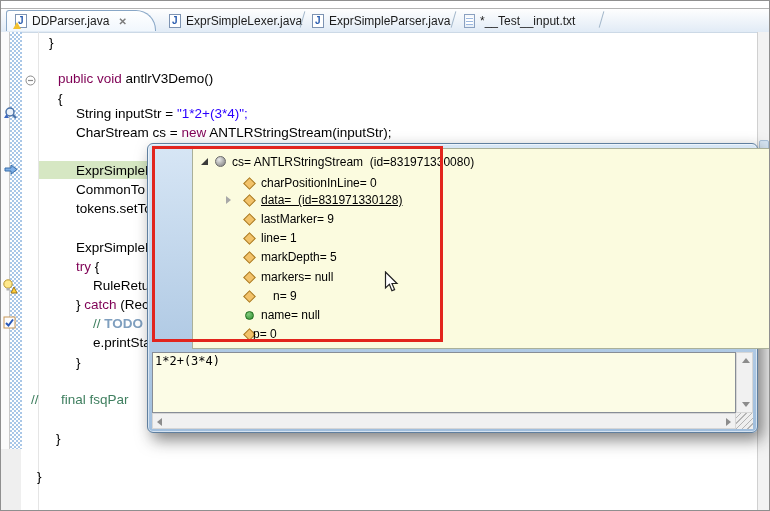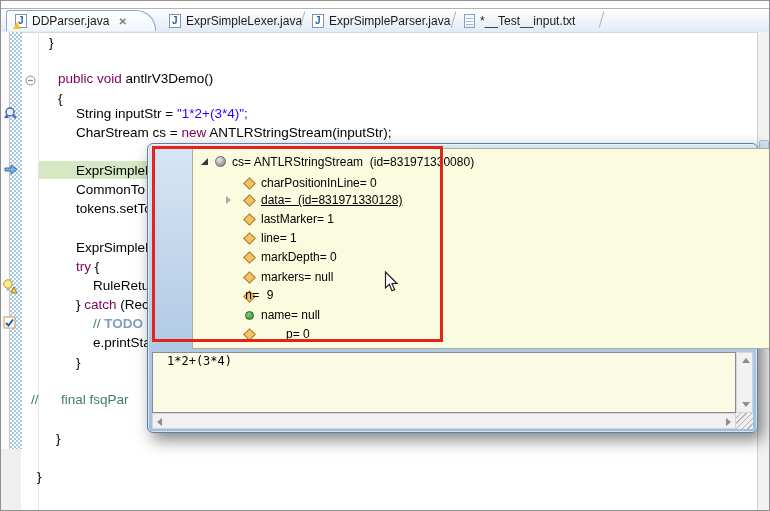--- a/index.html
+++ b/index.html
@@ -78,21 +78,21 @@
       border:1px solid #a87c28;transform:rotate(45deg);box-sizing:content-box;}
   .public-field-icon{position:absolute;width:9px;height:9px;border-radius:50%;
       background:radial-gradient(circle at 35% 30%,#84cc80,#2f8f2e);border:1px solid #1e6e1e;
       box-sizing:border-box;}
   .annotation-box{position:absolute;left:4px;top:2px;width:291px;height:196px;
       border:3px solid var(--redbox);box-sizing:border-box;z-index:60;pointer-events:none;}
 
   .value-pane{position:absolute;left:4px;top:208px;width:601px;height:77px;}
   .value-text{position:absolute;left:0;top:0;width:584px;height:61px;background:#fcfce6;
       border:1px solid #878d96;box-sizing:border-box;font-family:"DejaVu Sans Mono",monospace;
-      font-size:12px;padding:1px 14px;color:#000;}
+      font-size:12px;padding:1px 2px;color:#000;}
   .vsb{position:absolute;left:584px;top:0;width:17px;height:61px;background:#f1f1f1;
       border:1px solid #d6d6d6;box-sizing:border-box;}
   .hsb{position:absolute;left:0;top:61px;width:584px;height:16px;background:#f1f1f1;
       border:1px solid #d6d6d6;box-sizing:border-box;}
   .grip{position:absolute;left:584px;top:61px;width:17px;height:16px;background:#efefef;
       background-image:repeating-linear-gradient(135deg,transparent 0 3px,#b5b5b5 3px 4px);}
   .arr{position:absolute;width:0;height:0;}
   .arr-up{left:5px;top:5px;border-left:4px solid transparent;border-right:4px solid transparent;
       border-bottom:5px solid #8c8c8c;}
   .arr-down{left:5px;bottom:5px;border-left:4px solid transparent;border-right:4px solid transparent;
@@ -211,45 +211,45 @@
           <span class="protected-field-icon" style="left: 52px; top: 5px;"></span>
           <span class="tlab" style="left: 68px;">charPositionInLine= 0</span>
         </div>
         <div class="trow" style="top: 42px;">
           <span class="wedge-collapsed" style="left: 33px; top: 5px;"></span>
           <span class="protected-field-icon" style="left: 52px; top: 5px;"></span>
           <span class="tlab" style="left: 68px; text-decoration: underline;">data=  (id=831971330128)</span>
         </div>
         <div class="trow" style="top: 61px;">
           <span class="protected-field-icon" style="left: 52px; top: 5px;"></span>
-          <span class="tlab" style="left: 68px;">lastMarker= 1</span>
+          <span class="tlab" style="left: 68px;">lastMarker= 9</span>
         </div>
         <div class="trow" style="top: 80px;">
           <span class="protected-field-icon" style="left: 52px; top: 5px;"></span>
           <span class="tlab" style="left: 68px;">line= 1</span>
         </div>
         <div class="trow" style="top: 99px;">
           <span class="protected-field-icon" style="left: 52px; top: 5px;"></span>
-          <span class="tlab" style="left: 68px;">markDepth= 0</span>
+          <span class="tlab" style="left: 68px;">markDepth= 5</span>
         </div>
         <div class="trow" style="top: 119px;">
           <span class="protected-field-icon" style="left: 52px; top: 5px;"></span>
           <span class="tlab" style="left: 68px;">markers= null</span>
         </div>
         <div class="trow" style="top: 138px;">
           <span class="protected-field-icon" style="left: 52px; top: 5px;"></span>
-          <span class="tlab" style="left: 52px; font-family: Liberation Mono, monospace;">n= 9</span>
+          <span class="tlab" style="left: 80px;">n= 9</span>
         </div>
         <div class="trow" style="top: 157px;">
           <span class="public-field-icon" style="left: 52px; top: 5px;"></span>
           <span class="tlab" style="left: 68px;">name= null</span>
         </div>
         <div class="trow" style="top: 176px;">
           <span class="protected-field-icon" style="left: 52px; top: 5px;"></span>
-          <span class="tlab" style="left: 68px; padding-left: 25px;">p= 0</span>
+          <span class="tlab" style="left: 60px;">p= 0</span>
         </div>
       </div>
     <div class="annotation-box"></div>
     <div class="value-pane">
       <div class="value-text">1*2+(3*4)</div>
       <div class="vsb">
         <div class="arr arr-up"></div>
         <div class="arr arr-down"></div>
       </div>
       <div class="hsb">

